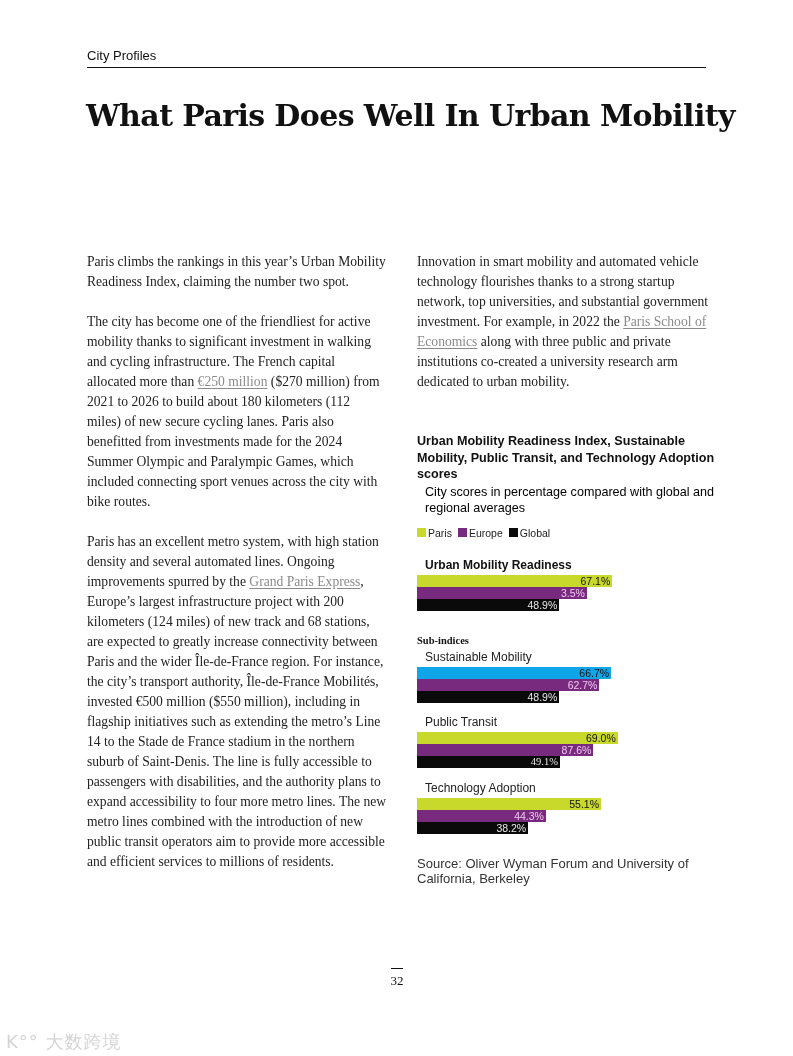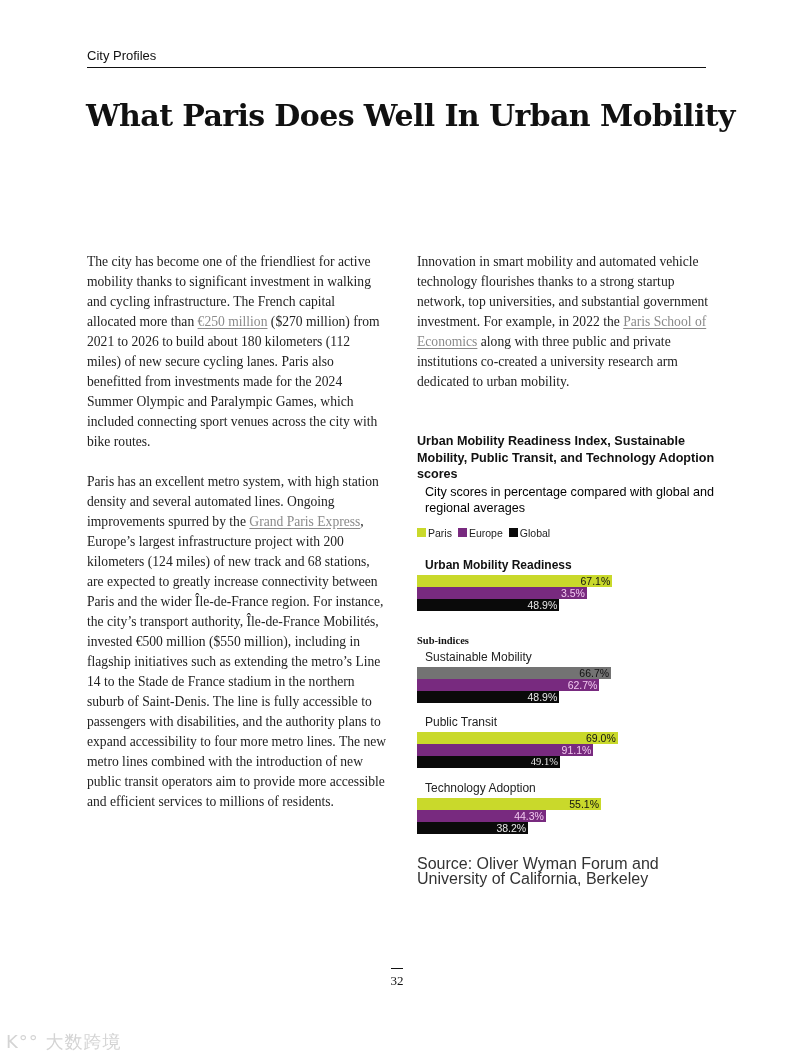--- a/index.html
+++ b/index.html
@@ -17,35 +17,36 @@
   .chart-subtitle { font-size:12.6px; line-height:16.5px; color:#000000; margin-top:1px;margin-left:8px; }
   .legend { display:flex; gap:6px; align-items:center; margin-top:10px; font-size:10.5px; color:#222; }
   .legend-item { display:flex; align-items:center; gap:2px; }
   .swatch { width:9px; height:9px; display:inline-block; }
   .group { position:absolute; left:0; width:300px; }
   .group-label { font-size:12px; color:#222; height:13px; line-height:13px;padding-left:8px; }
   .group-label.bold { font-weight:bold; color:#111; }
   .sub-heading { position:absolute; left:0; font-size:10.5px; font-weight:bold; color:#111; }
   .bar { height:12px; position:relative; }
   .bar-val { position:absolute; right:2px; top:0; font-size:10.5px; line-height:12px; }
-  .source { position:absolute; left:417px; top:856px; width:300px; font-family:"Liberation Sans", sans-serif; font-size:16px; line-height:15px; color:#333; }
+  .source { position:absolute; left:417px; top:856px; width:300px; font-family:"Liberation Sans", sans-serif; font-size:13px; line-height:15px; color:#333; }
   .page-num { position:absolute; left:387px; top:968px; width:20px; text-align:center; font-family:"Liberation Serif", serif; font-size:13px; color:#111; }
   .page-num .dash { display:block; width:12px; height:1px; background:#111; margin:0 auto 4px auto; }
   .watermark { position:absolute; left:6px; top:1030px; font-family:"DejaVu Sans", sans-serif; font-size:18px; color:#d4d4d4; letter-spacing:1px; }
 </style>
 </head>
 <body>
 
 <div class="header">
   <span>City Profiles</span>
 </div>
 
 <h1 class="title">What Paris Does Well In Urban Mobility</h1>
 
 <div class="col col-left">
+  <p>Paris climbs the rankings in this year’s Urban Mobility Readiness Index, claiming the number two spot.</p>
   <p><span>The city has become one of the friendliest for active mobility thanks to significant investment in walking and cycling infrastructure. The French capital allocated more than </span><a class="link">€250 million</a><span> ($270 million) from 2021 to 2026 to build about 180 kilometers (112 miles) of new secure cycling lanes. Paris also benefitted from investments made for the 2024 Summer Olympic and Paralympic Games, which included connecting sport venues across the city with bike routes.</span></p>
   <p><span>Paris has an excellent metro system, with high station density and several automated lines. Ongoing improvements spurred by the </span><a class="link">Grand Paris Express</a><span>, Europe’s largest infrastructure project with 200 kilometers (124 miles) of new track and 68 stations, are expected to greatly increase connectivity between Paris and the wider Île-de-France region. For instance, the city’s transport authority, Île-de-France Mobilités, invested €500 million ($550 million), including in flagship initiatives such as extending the metro’s Line 14 to the Stade de France stadium in the northern suburb of Saint-Denis. The line is fully accessible to passengers with disabilities, and the authority plans to expand accessibility to four more metro lines. The new metro lines combined with the introduction of new public transit operators aim to provide more accessible and efficient services to millions of residents.</span></p>
 </div>
 
 <div class="col col-right">
   <p><span>Innovation in smart mobility and automated vehicle technology flourishes thanks to a strong startup network, top universities, and substantial government investment. For example, in 2022 the </span><a class="link">Paris School of Economics</a><span> along with three public and private institutions co-created a university research arm dedicated to urban mobility.</span></p>
 </div>
 
 <div class="chart" id="chart">
   <div class="chart-title">Urban Mobility Readiness Index, Sustainable Mobility, Public Transit, and Technology Adoption scores</div>
@@ -75,38 +76,38 @@
         <div class="bar" style="width: 169.944px; background: rgb(120, 42, 127);">
           <span class="bar-val" style="color: rgb(242, 200, 240);">3.5%</span>
         </div>
         <div class="bar" style="width: 142.299px; background: rgb(10, 10, 10);">
           <span class="bar-val" style="color: rgb(232, 232, 232);">48.9%</span>
         </div>
       </div>
       <div class="group" style="top: 218px;">
         <div class="group-label">Sustainable Mobility</div>
         <div style="height: 3px;"></div>
-        <div class="bar" style="width: 194.097px; background: #737373;">
+        <div class="bar" style="width: 194.097px; background: #0ea5e9;">
           <span class="bar-val" style="color: rgb(17, 17, 17);">66.7%</span>
         </div>
         <div class="bar" style="width: 182.457px; background: rgb(120, 42, 127);">
           <span class="bar-val" style="color: rgb(242, 200, 240);">62.7%</span>
         </div>
         <div class="bar" style="width: 142.299px; background: rgb(10, 10, 10);">
           <span class="bar-val" style="color: rgb(232, 232, 232);">48.9%</span>
         </div>
       </div>
       <div class="group" style="top: 283px;">
         <div class="group-label">Public Transit</div>
         <div style="height: 3px;"></div>
         <div class="bar" style="width: 200.79px; background: rgb(201, 217, 43);">
           <span class="bar-val" style="color: rgb(17, 17, 17);">69.0%</span>
         </div>
         <div class="bar" style="width: 176.346px; background: rgb(120, 42, 127);">
-          <span class="bar-val" style="color: rgb(242, 200, 240);">91.1%</span>
+          <span class="bar-val" style="color: rgb(242, 200, 240);">87.6%</span>
         </div>
         <div class="bar" style="width: 142.881px; background: rgb(10, 10, 10); font-family: Liberation Serif, serif;">
           <span class="bar-val" style="color: rgb(232, 232, 232);">49.1%</span>
         </div>
       </div>
       <div class="group" style="top: 349px;">
         <div class="group-label">Technology Adoption</div>
         <div style="height: 3px;"></div>
         <div class="bar" style="width: 184px; background: rgb(201, 217, 43);">
           <span class="bar-val" style="color: rgb(17, 17, 17);">55.1%</span>

